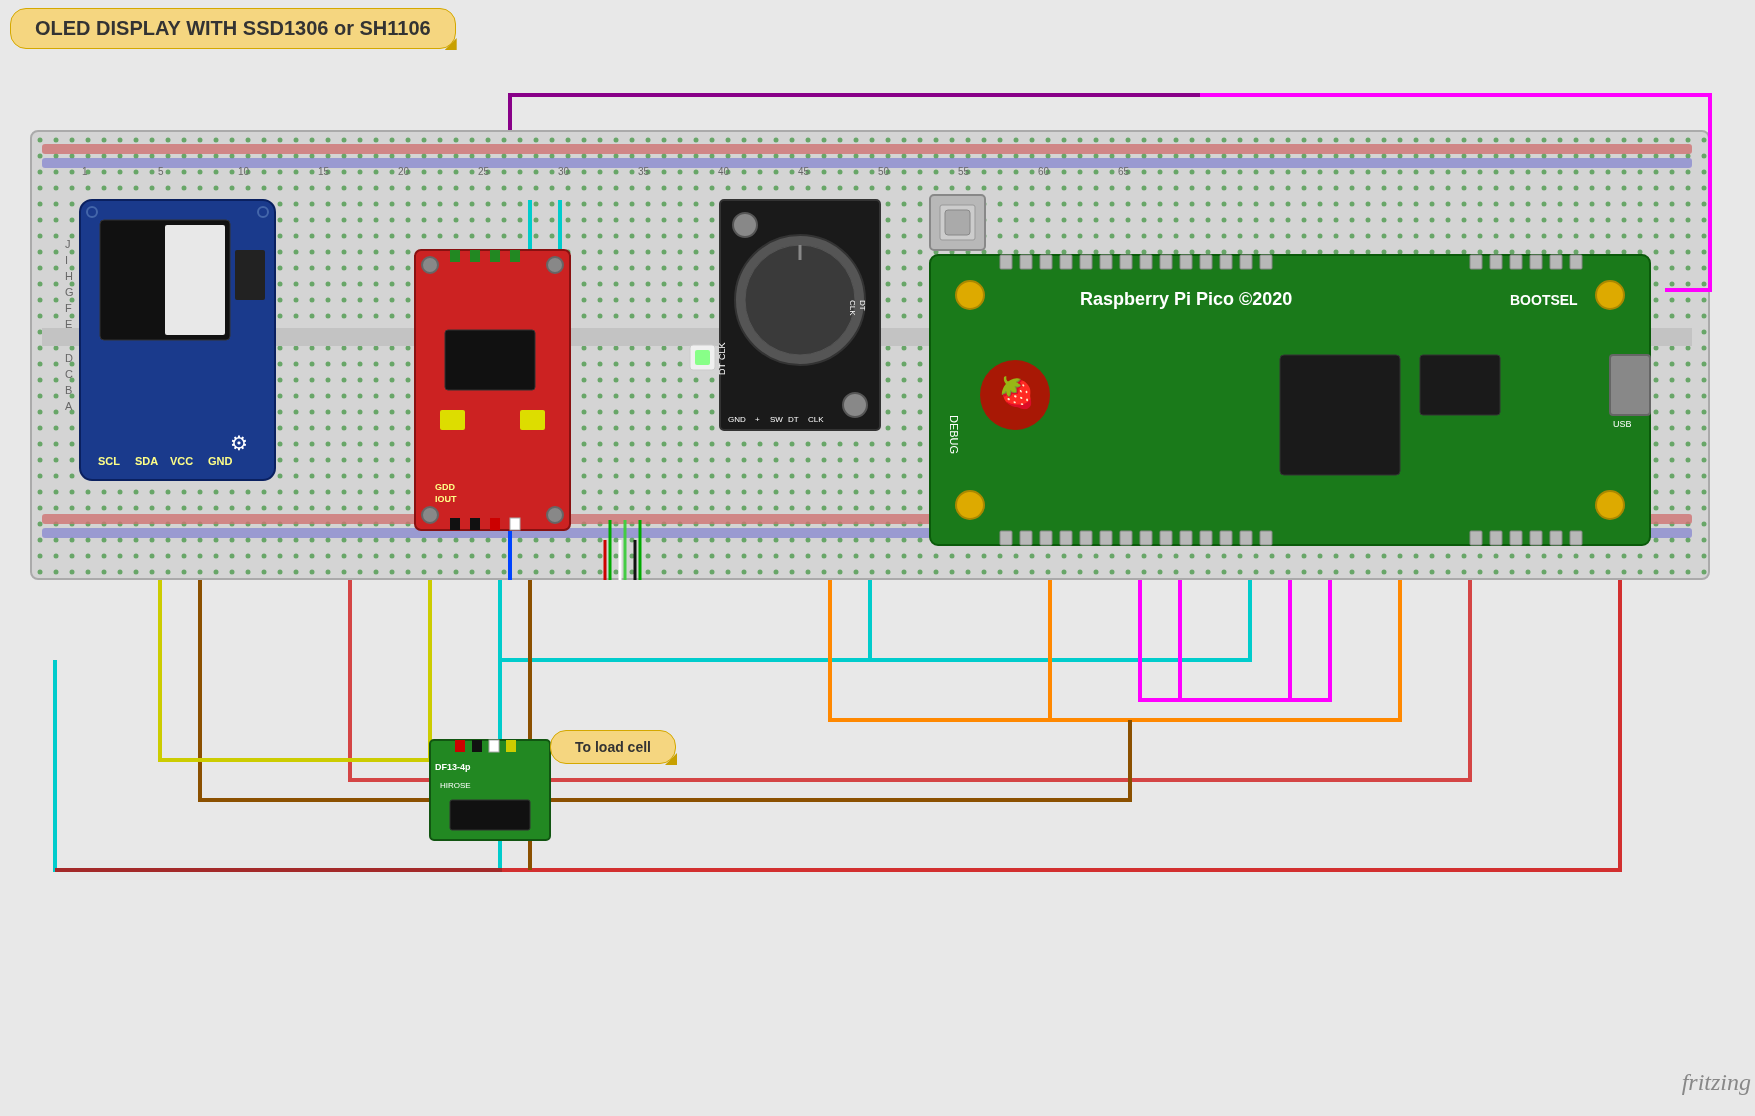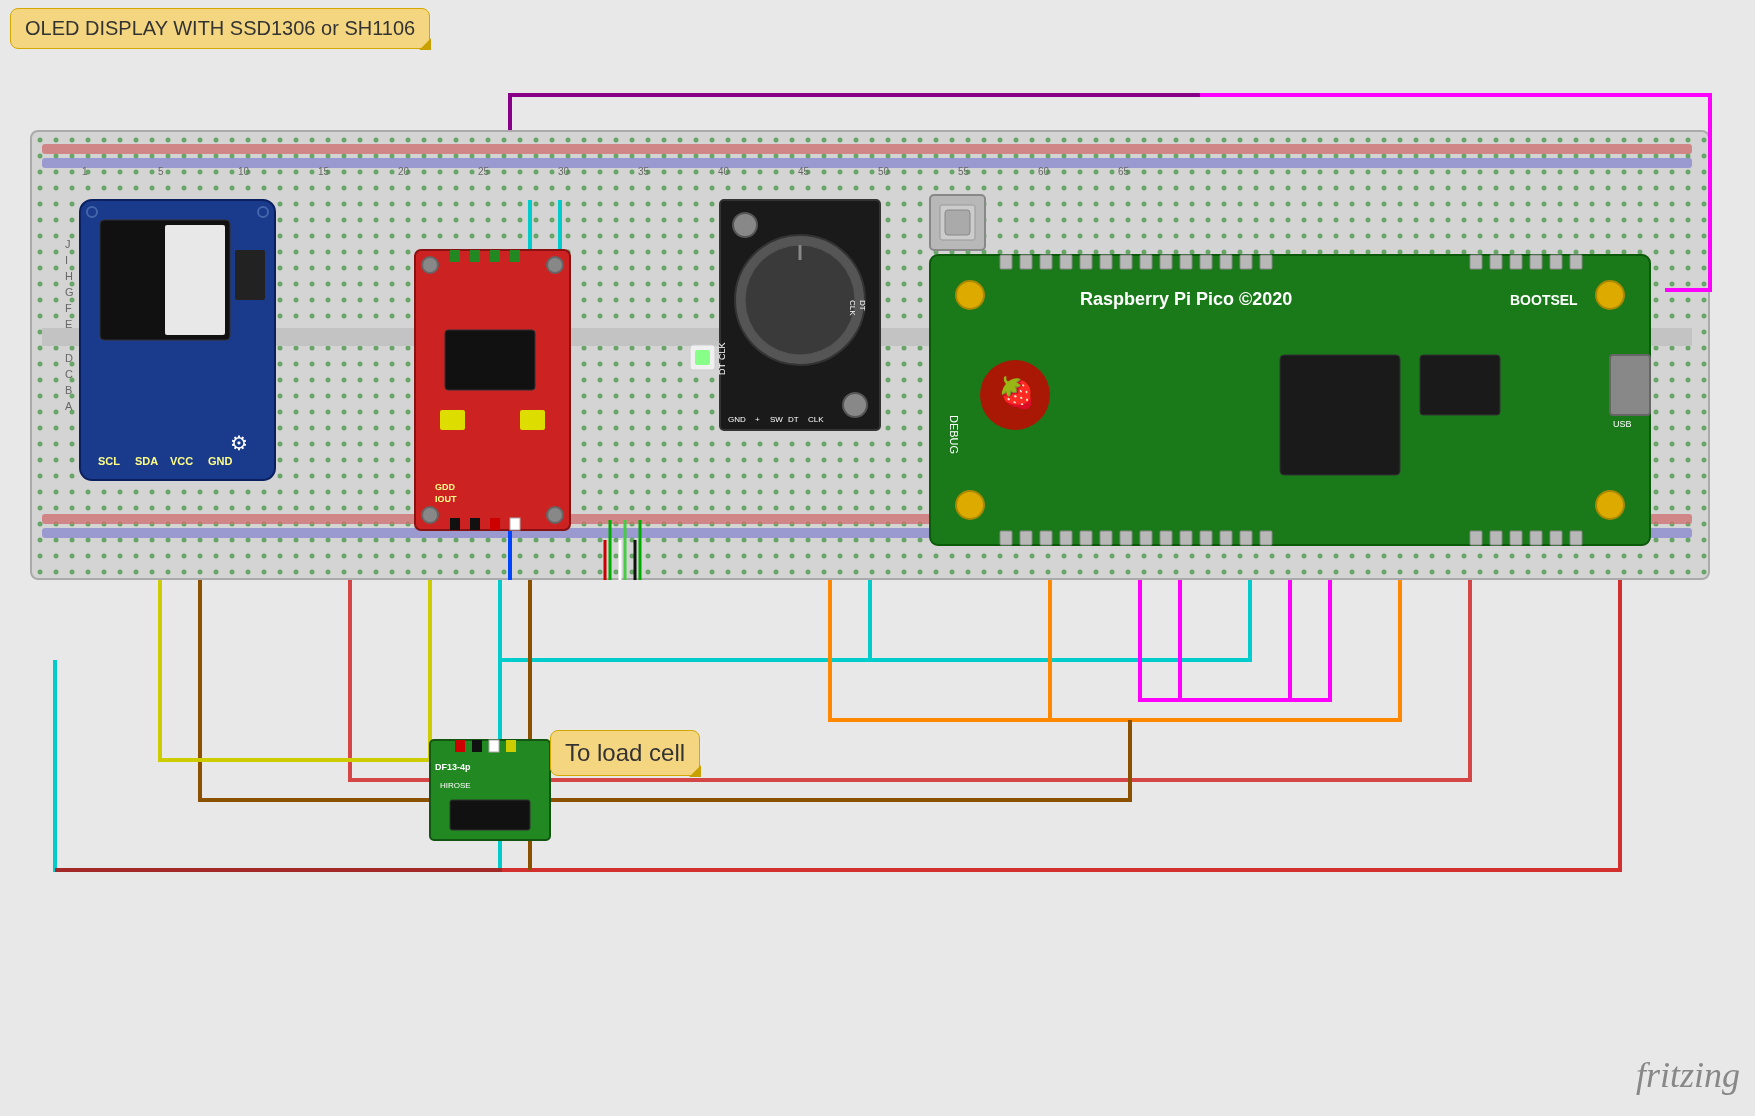--- a/index.html
+++ b/index.html
@@ -30,25 +30,25 @@
       background: #d4d4d4;
       border: 2px solid #aaa;
       border-radius: 8px;
     }
 
     
     .callout {
       position: absolute;
       background: #f5d680;
       border: 1px solid #d4a800;
-      padding: 8px 14px;
+      padding: 8px 24px;
       font-size: 18px;
-      font-weight: normal;
+      font-weight: bold;
       color: #333;
-      border-radius: 8px;
+      border-radius: 16px;
     }
     .callout::after {
       content: '';
       position: absolute;
       bottom: -2px;
       right: -2px;
       width: 12px;
       height: 12px;
       background: #c8a000;
       clip-path: polygon(100% 0, 100% 100%, 0 100%);
@@ -60,29 +60,29 @@
       font-size: 20px;
     }
     .callout-button {
       top: 5px;
       left: 940px;
       font-size: 18px;
     }
     .callout-loadcell {
       top: 730px;
       left: 550px;
+      font-size: 14px;
+    }
+
+    
+    .fritzing-watermark {
+      position: absolute;
+      bottom: 20px;
+      right: 4px;
       font-size: 24px;
-    }
-
-    
-    .fritzing-watermark {
-      position: absolute;
-      bottom: 20px;
-      right: 15px;
-      font-size: 36px;
       font-style: italic;
       color: #888;
       font-family: Georgia, serif;
     }
 
     
     #main-svg {
       position: absolute;
       top: 0;
       left: 0;

